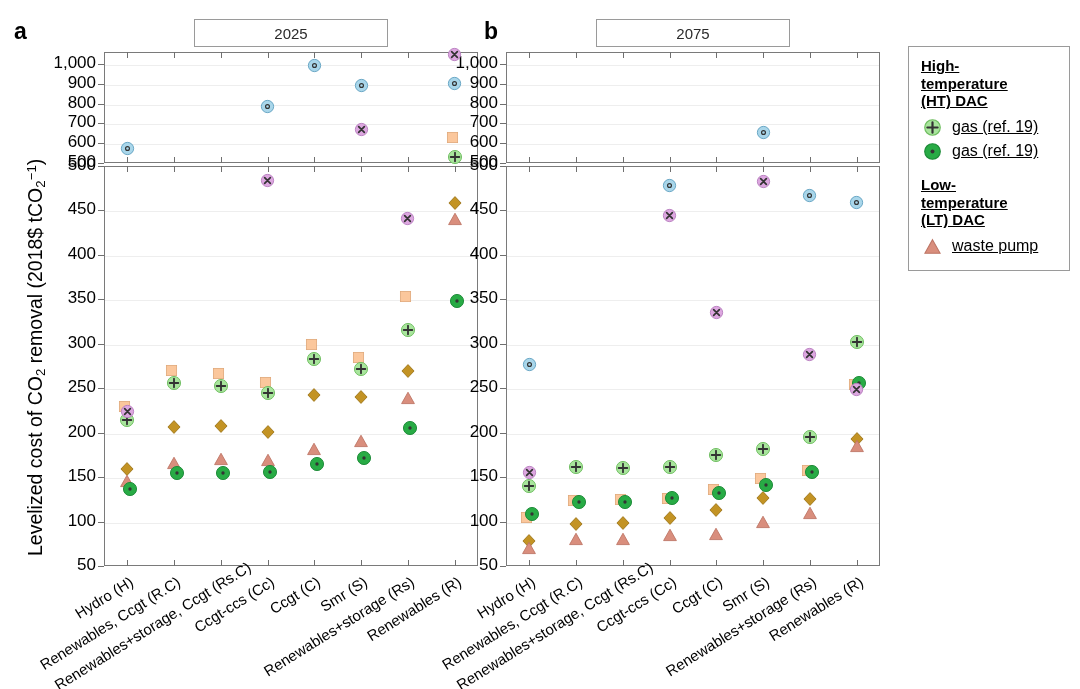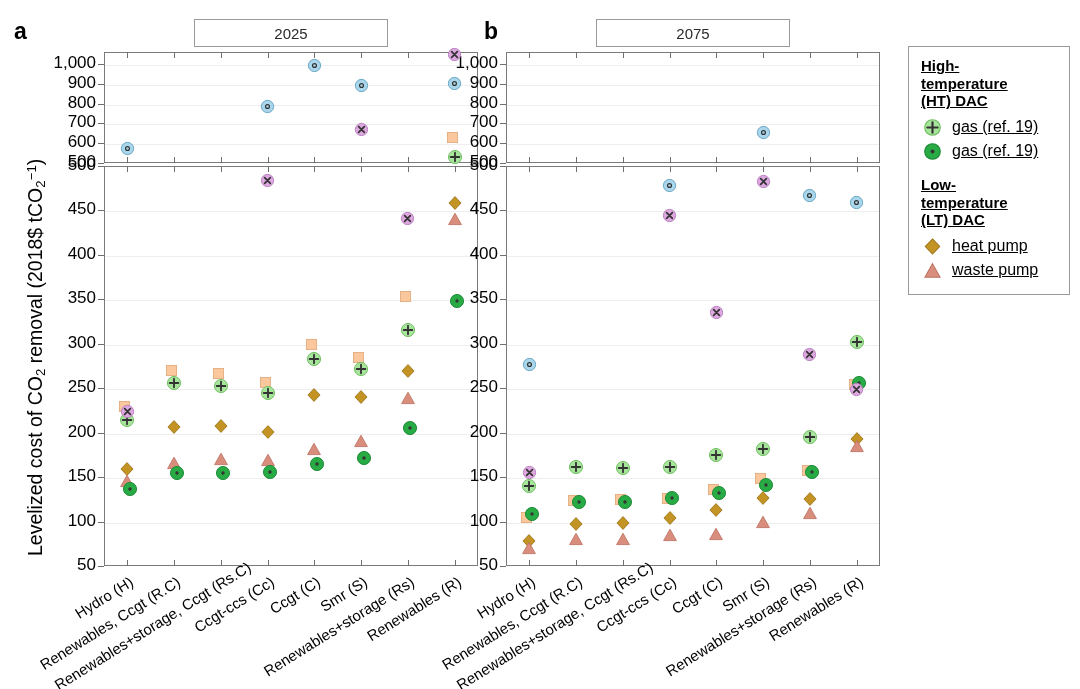--- a/index.html
+++ b/index.html
@@ -874,27 +874,19 @@
       </div>
       <div class="legend-gap"></div>
       <div class="legend-head">
         <div>Low-</div>
         <div>temperature</div>
         <div>(LT) DAC</div>
       </div>
       <div class="legend-row">
         <span class="legend-key">
           <svg width="19" height="19" viewBox="0 0 20 20">
-            <path d="M10 2 L17.6 10 L10 18 L2.4 10 Z" fill="#c39324" stroke="#9c7418" stroke-width="1.1"></path>
-          </svg>
-        </span>
-        <span class="legend-label">heat pump</span>
-      </div>
-      <div class="legend-row">
-        <span class="legend-key">
-          <svg width="19" height="19" viewBox="0 0 20 20">
             <path d="M10 2.8 L18 17 L2 17 Z" fill="#d98e7d" stroke="#bd7464" stroke-width="1.1"></path>
           </svg>
         </span>
         <span class="legend-label">waste pump</span>
       </div>
     </div>
   </div>
 
 </body></html>

